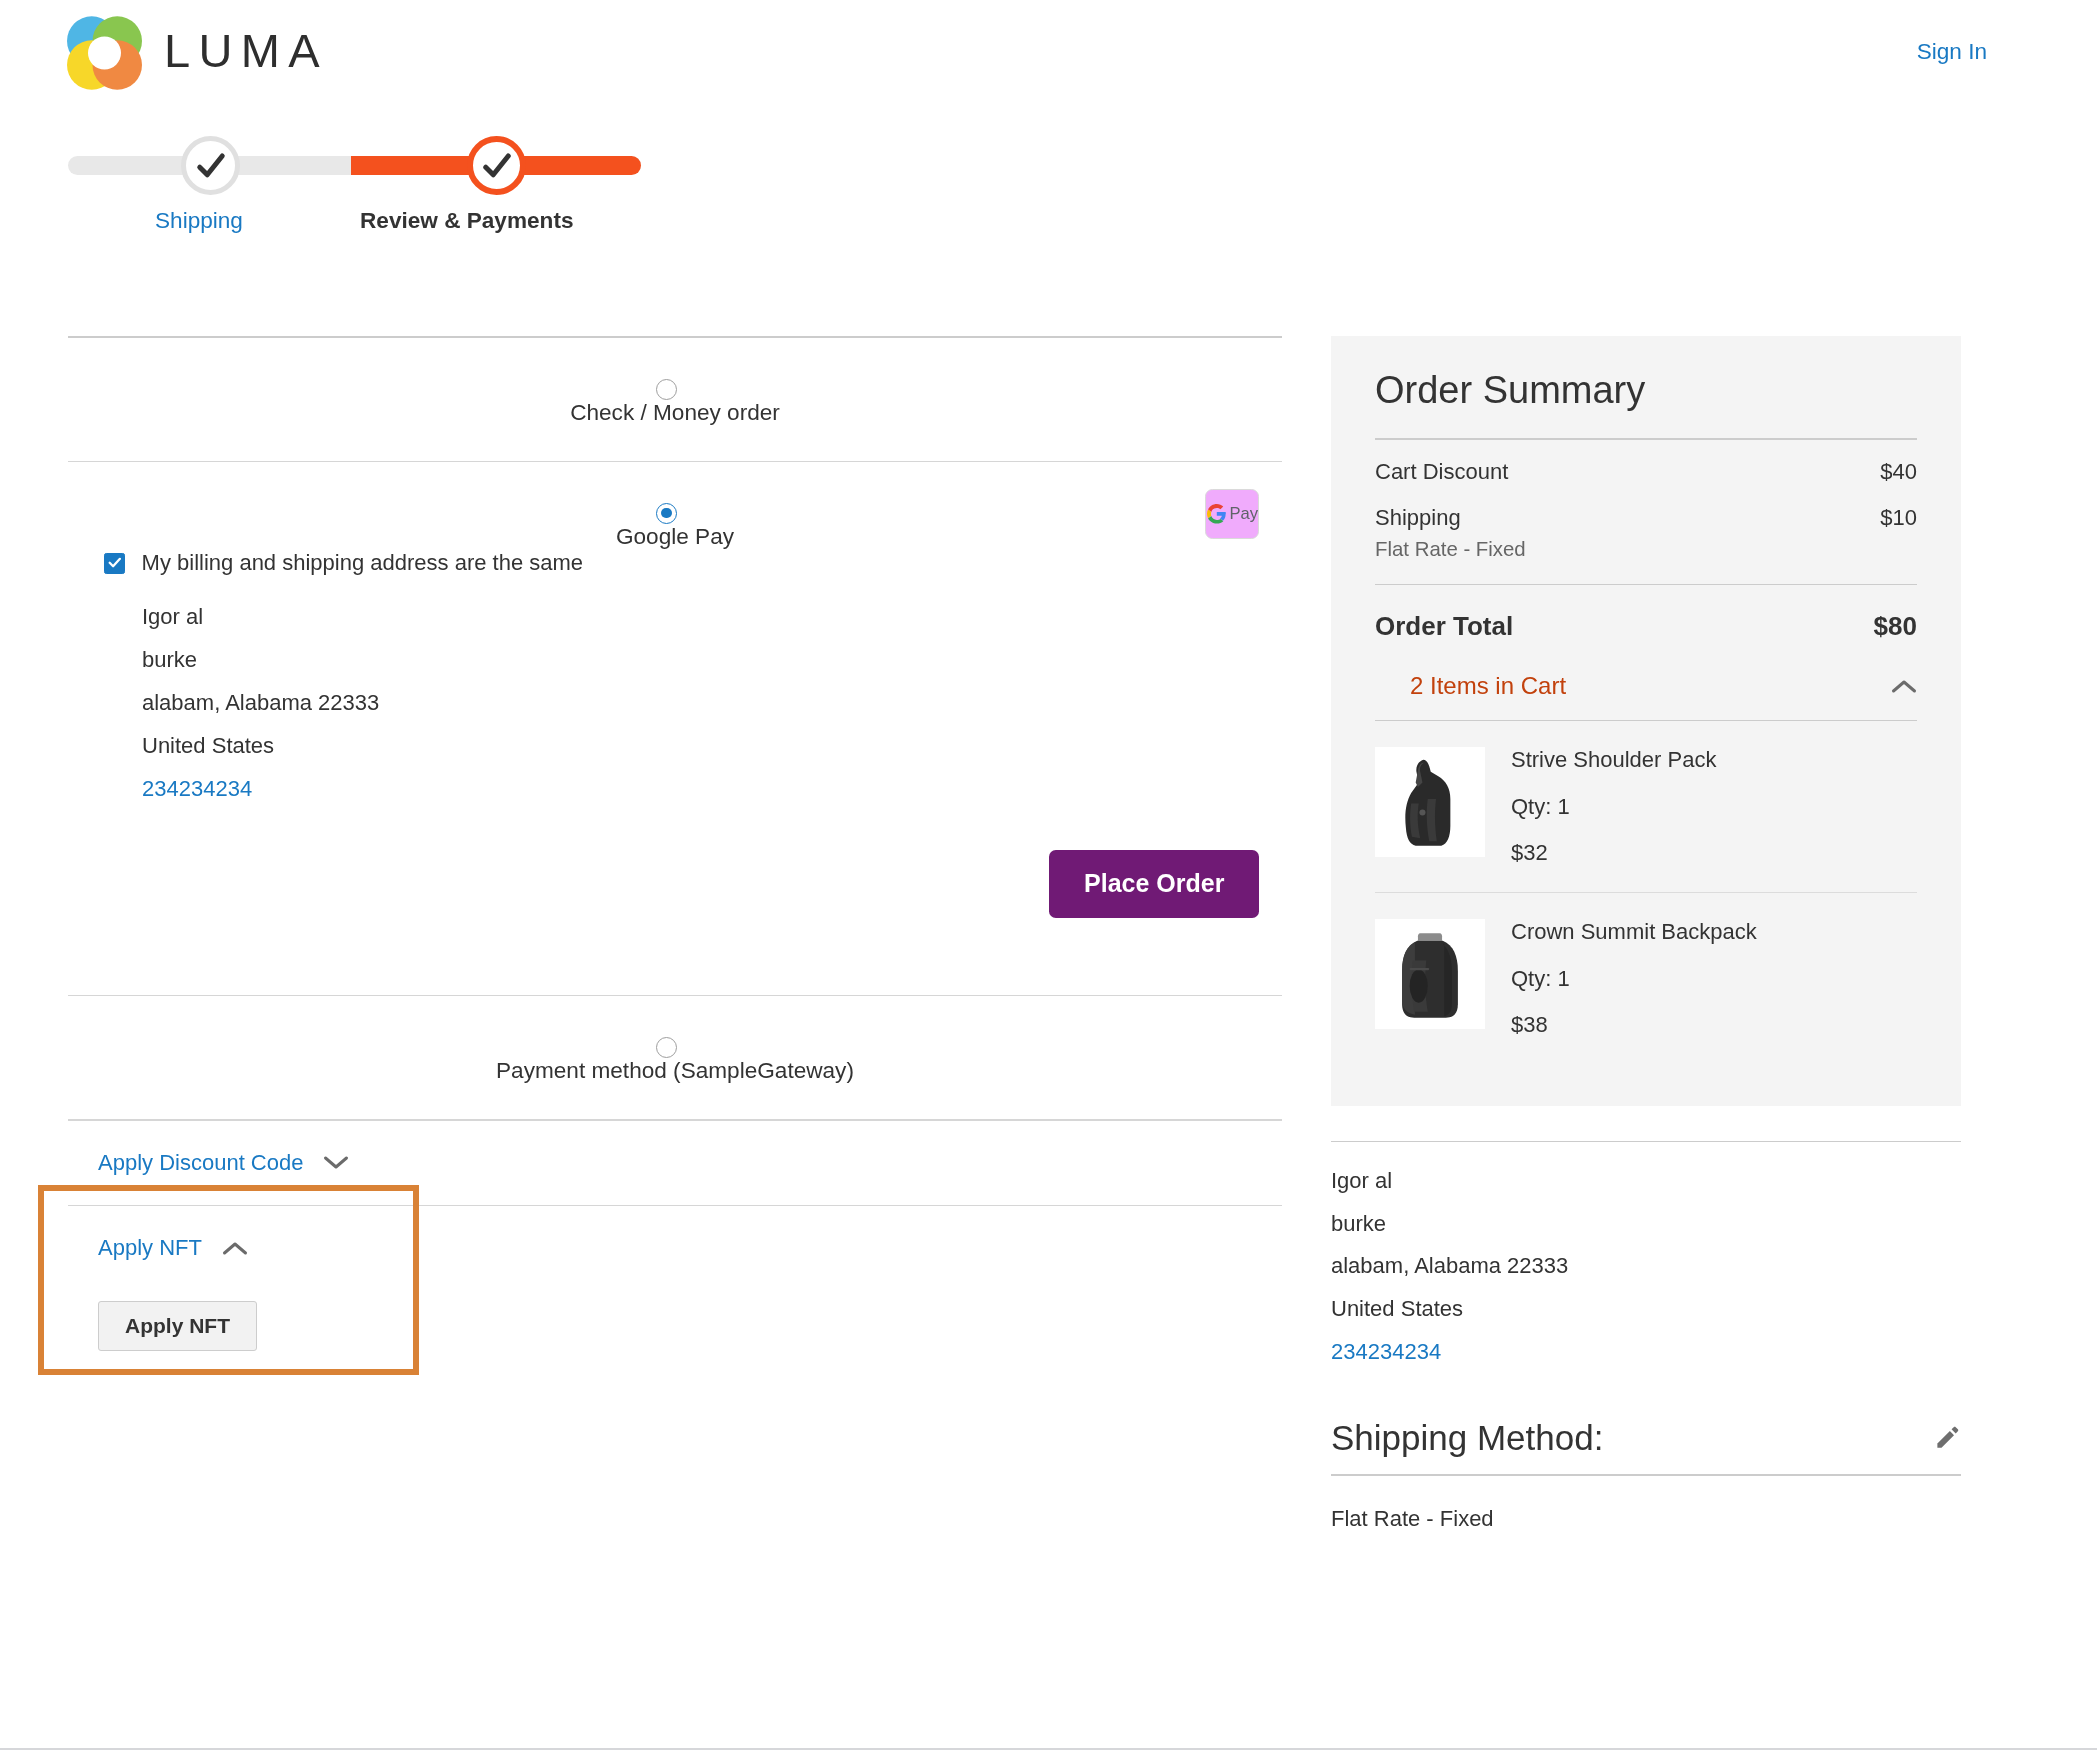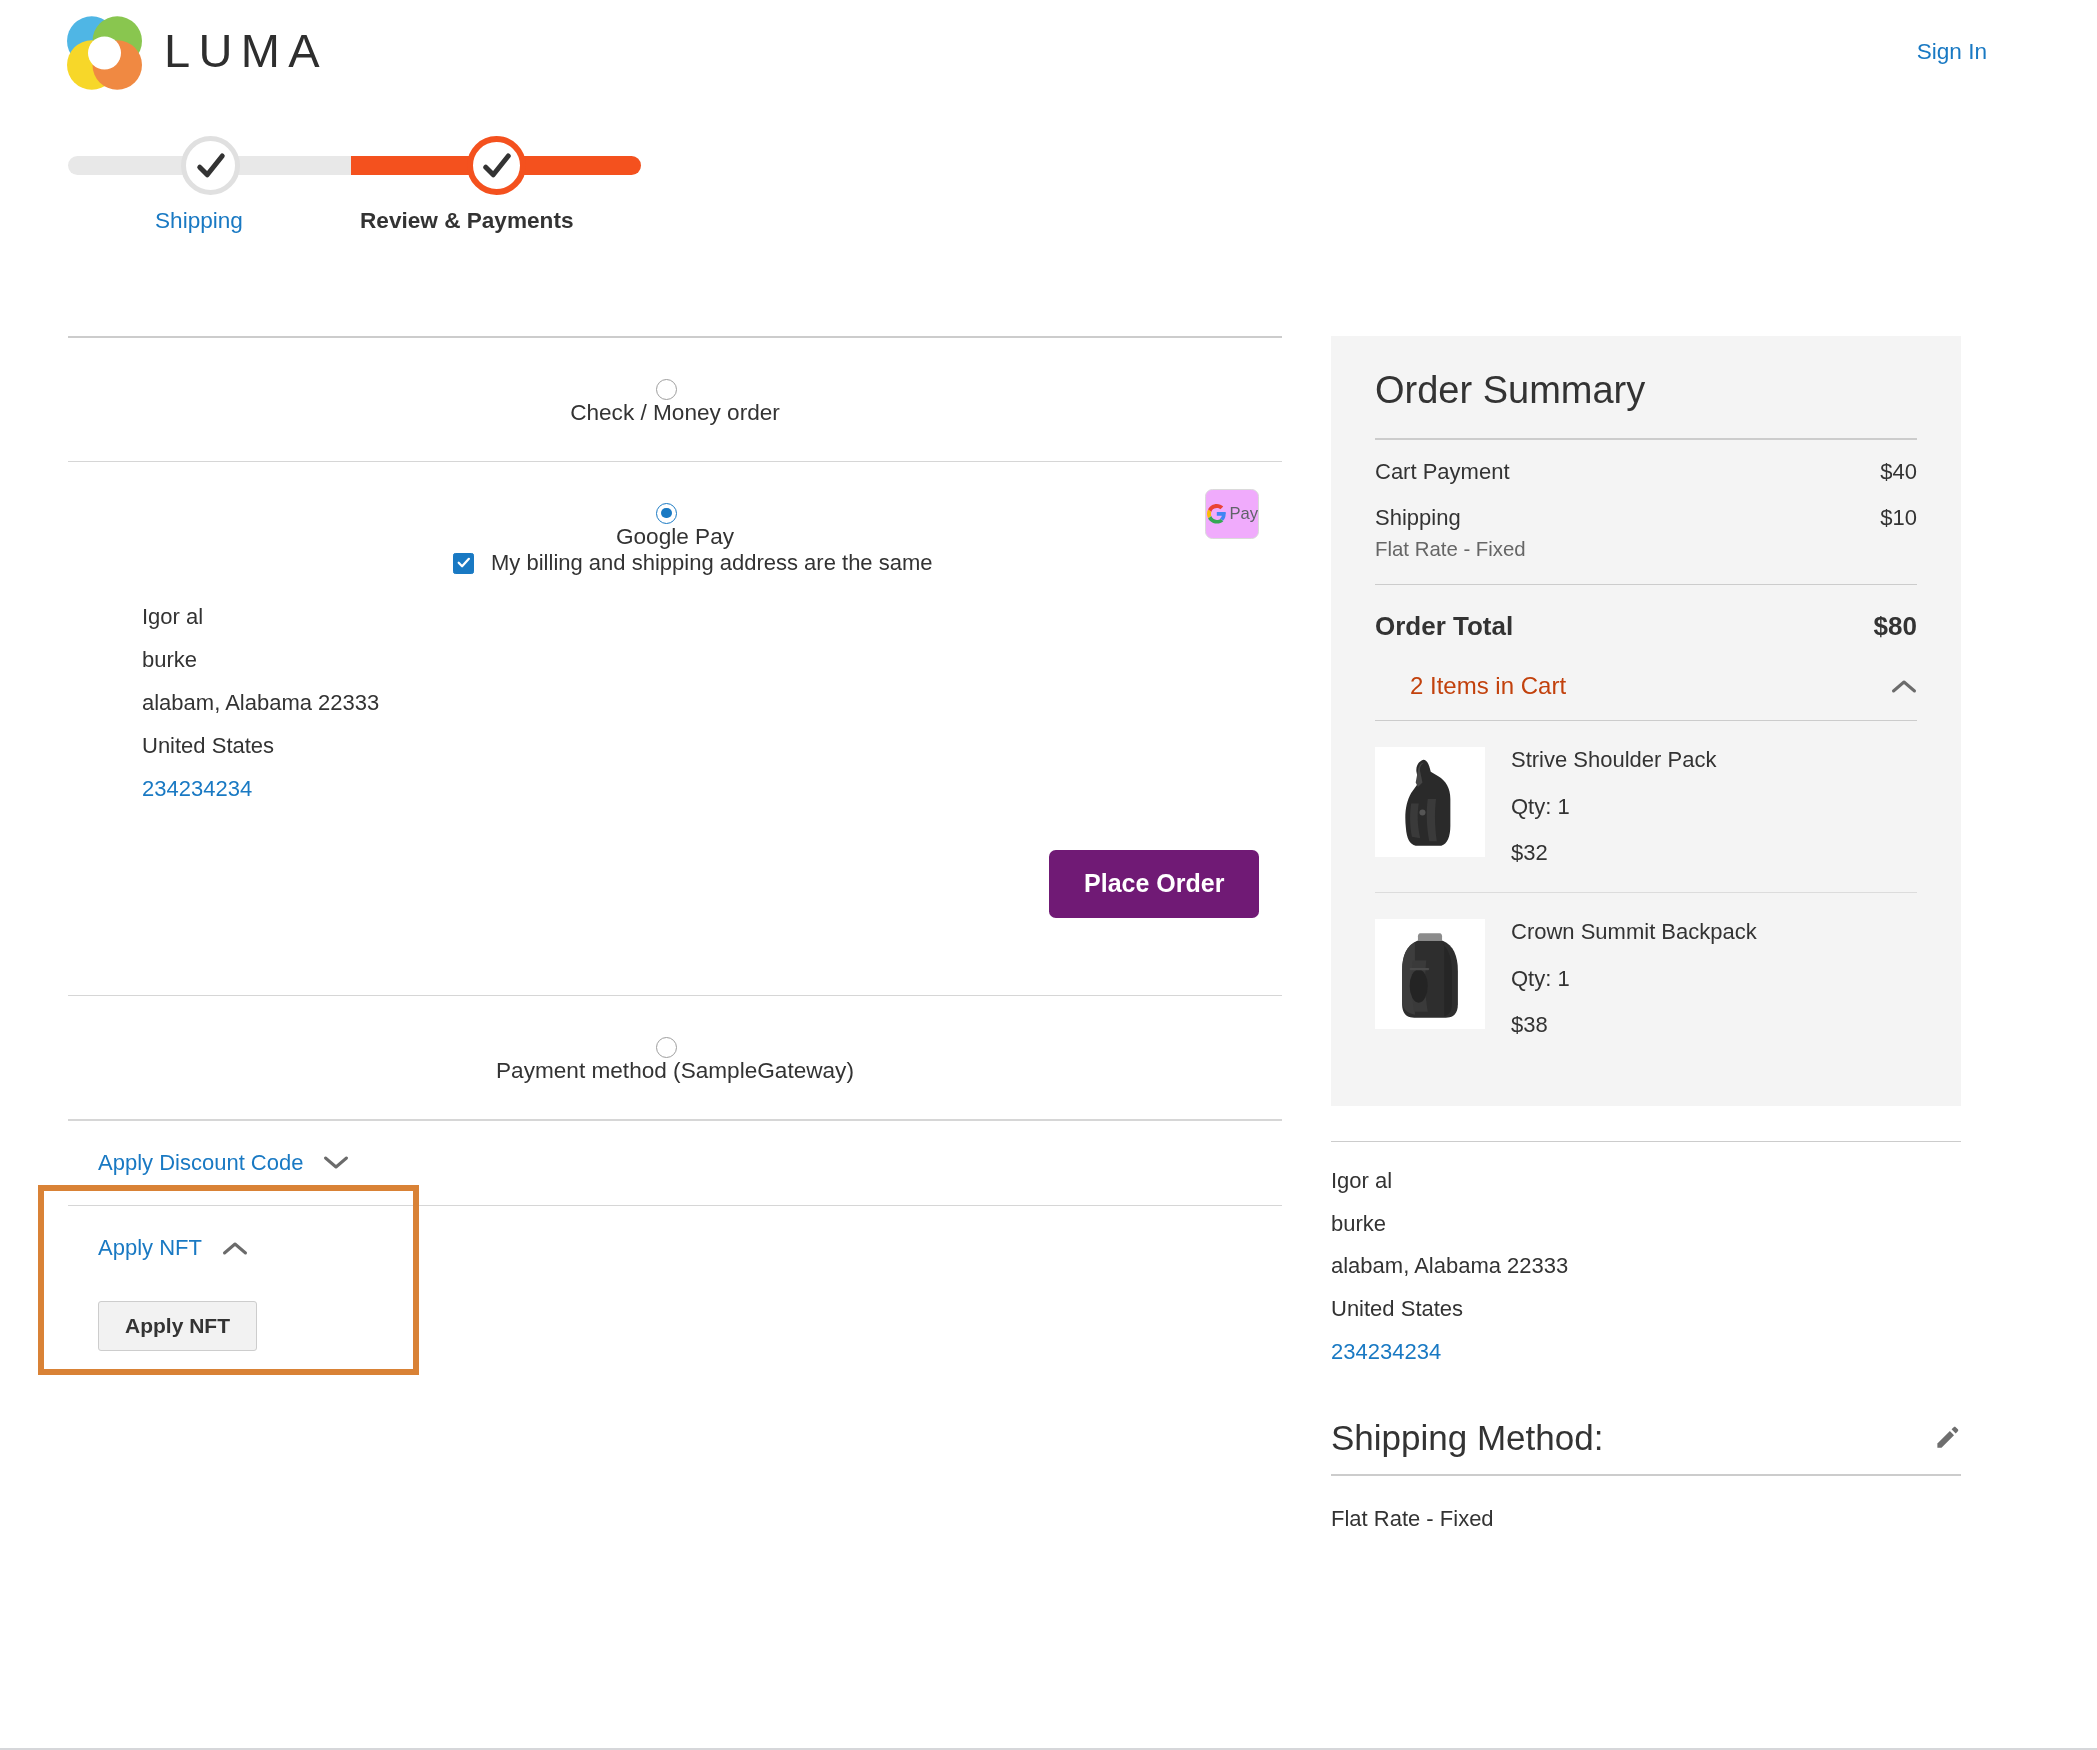--- a/index.html
+++ b/index.html
@@ -82,21 +82,21 @@
   .flexrow { display:flex; align-items:center;flex-direction:column; }
 
   .gpay-badge {
     position:absolute; right:22.6px; top:27px;
     width:54px; height:50px; border:1.5px solid #dadada; border-radius:7.5px;
     background:#f0abfc; display:flex; align-items:center; justify-content:center; gap:3px;
   }
   .gpay-text { font-size:16.6px; color:#5f6368; font-family:"Liberation Sans", sans-serif; }
 
   .billing-block { padding:0 0 0 36px; }
-  .cb-row { display:flex; align-items:center; padding-bottom:29px;justify-content:center; }
+  .cb-row { display:flex; align-items:center; padding-bottom:29px; }
   .checkbox {
     width:21px; height:21px; background:#1979c3; border:1.5px solid #1979c3;
     border-radius:2.3px; margin-right:16.6px; display:flex; align-items:center;
     justify-content:center; cursor:pointer; flex:none;
   }
   .checkbox svg { display:block; }
   .cb-label { font-size:22px; color:#333; cursor:pointer; }
 
   .addr { padding-left:38px; }
   .addr div { font-size:22px; color:#333; line-height:1.06; padding-bottom:19.6px; }
@@ -295,21 +295,21 @@
   <div class="nft-highlight"></div>
 </div>
 
 <div class="right-col">
 
   <div class="summary-panel">
     <h2 class="summary-title">Order Summary</h2>
     <div class="totals-rule"></div>
 
     <div class="total-line">
-      <span class="tl">Cart Payment</span>
+      <span class="tl">Cart Discount</span>
       <span class="tv">$40</span>
     </div>
 
     <div class="total-line">
       <span class="tl">Shipping</span>
       <span class="tv">$10</span>
     </div>
     <div class="ship-sub">Flat Rate - Fixed</div>
 
     <div class="totals-rule"></div>

